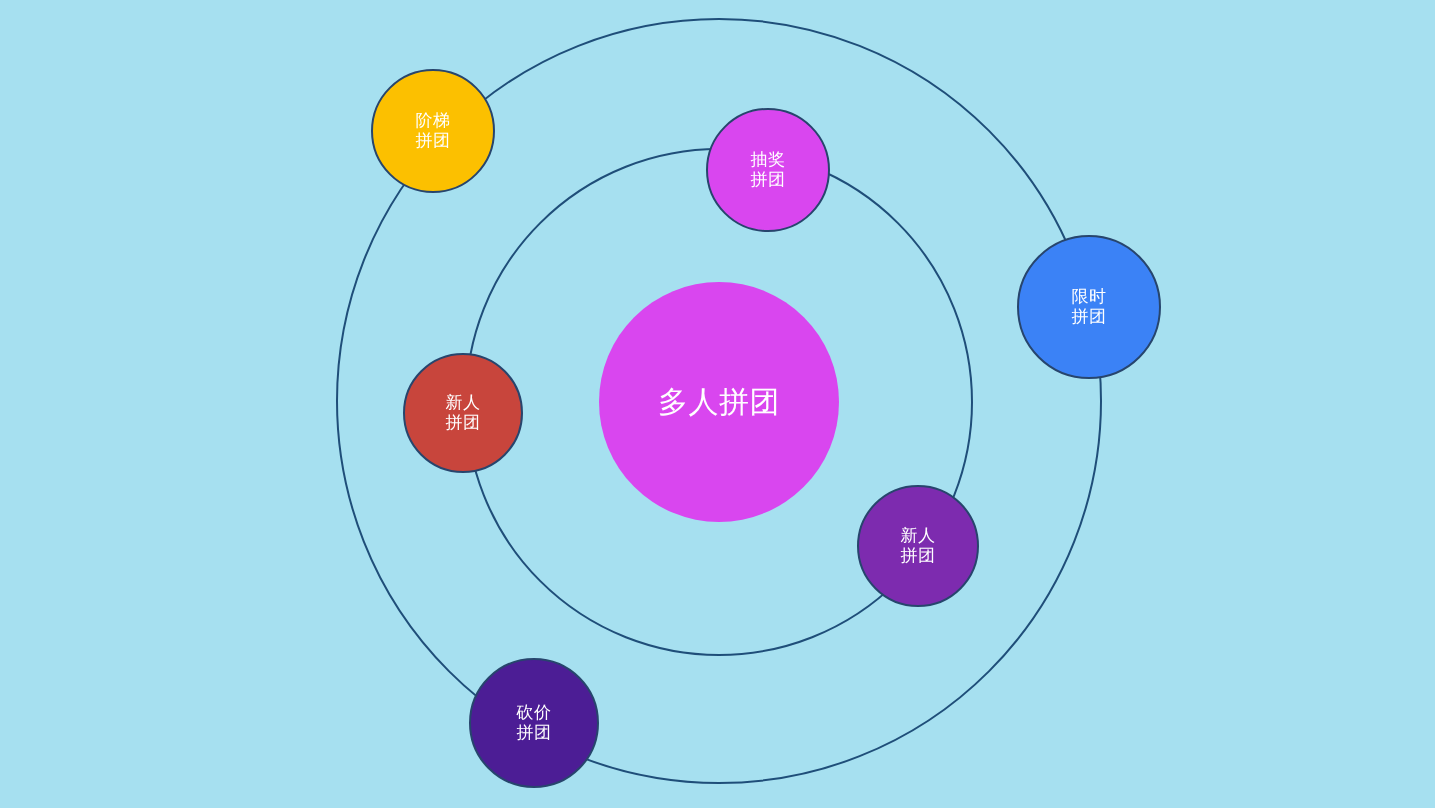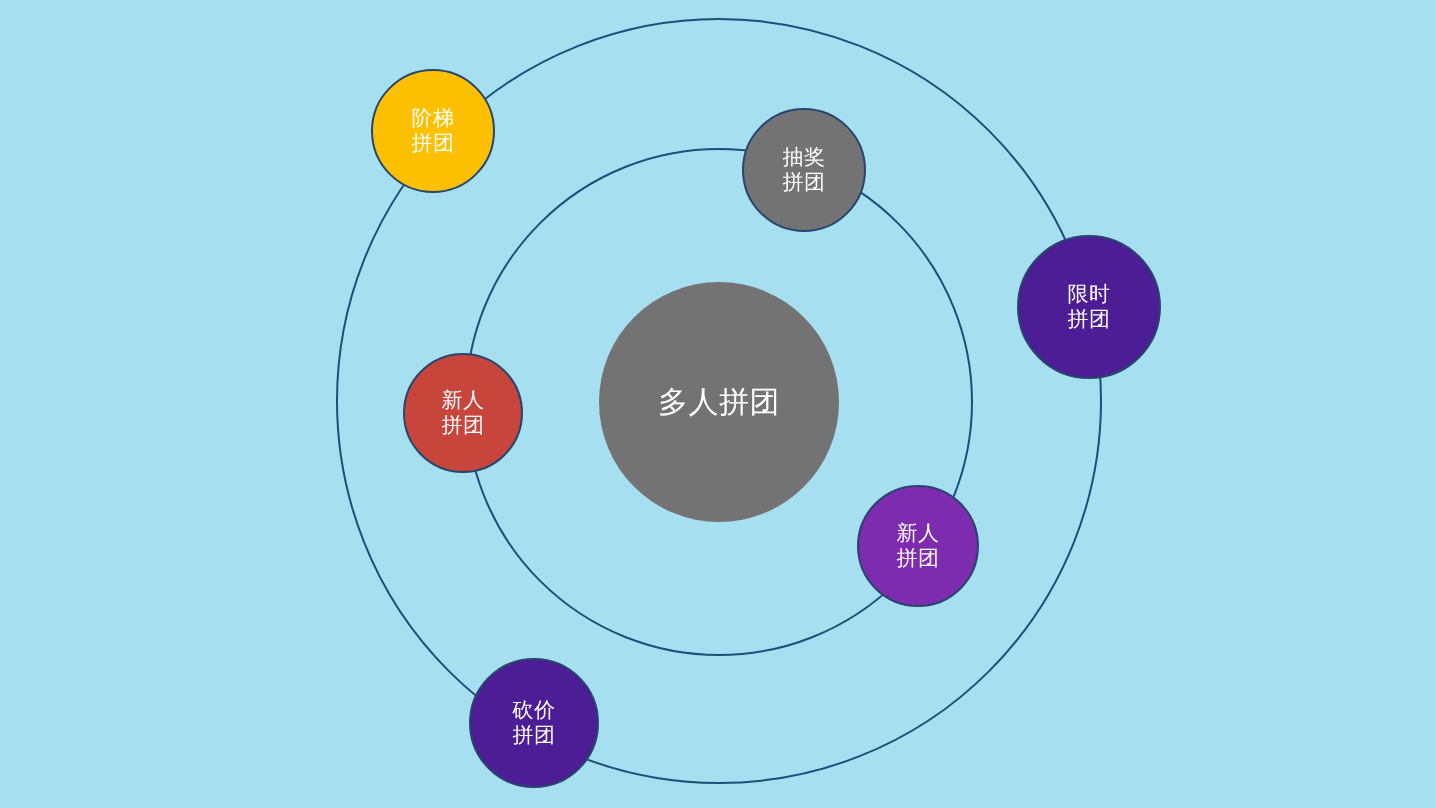--- a/index.html
+++ b/index.html
@@ -40,21 +40,21 @@
     line-height: 1.18;
     letter-spacing: 0.5px;
     -webkit-font-smoothing: antialiased;
   }
   .node-hub {
     border: none;
     font-size: 30px;
   }
   .node-sat {
     border: 2px solid #27456d;
-    font-size: 21px;
+    font-size: 17px;
   }
   .node-line {
     display: block;
     white-space: nowrap;
   }
   #watermark {
     position: absolute;
     right: 18px;
     bottom: 14px;
     font-size: 38px;
@@ -71,35 +71,35 @@
 </head>
 <body>
 
 <div id="diagram-stage" style="width: 1435px; height: 808px; background: rgb(166, 224, 240);">
 
   <svg id="orbit-svg" viewBox="0 0 1435 808" xmlns="http://www.w3.org/2000/svg">
     <circle cx="719" cy="401" r="382" fill="none" stroke="#1f4e79" stroke-width="2"></circle>
     <circle cx="719" cy="402" r="253" fill="none" stroke="#1f4e79" stroke-width="2"></circle>
   </svg>
 
-  <div class="node node-hub" style="left: 599px; top: 282px; width: 240px; height: 240px; background: #737373;">
+  <div class="node node-hub" style="left: 599px; top: 282px; width: 240px; height: 240px; background: #d946ef;">
     <span class="node-line">多人拼团</span>
   </div>
 
   <div class="node node-sat" style="left: 371px; top: 69px; width: 124px; height: 124px; background: rgb(252, 192, 0); border-color: rgb(39, 69, 109);">
     <span class="node-line">阶梯</span>
     <span class="node-line">拼团</span>
   </div>
 
-  <div class="node node-sat" style="left: 742px; top: 108px; width: 124px; height: 124px; background: #737373; border-color: rgb(39, 69, 109);">
+  <div class="node node-sat" style="left: 706px; top: 108px; width: 124px; height: 124px; background: #d946ef; border-color: rgb(39, 69, 109);">
     <span class="node-line">抽奖</span>
     <span class="node-line">拼团</span>
   </div>
 
-  <div class="node node-sat" style="left: 1017px; top: 235px; width: 144px; height: 144px; background: #4c1d95; border-color: rgb(39, 69, 109);">
+  <div class="node node-sat" style="left: 1017px; top: 235px; width: 144px; height: 144px; background: #3b82f6; border-color: rgb(39, 69, 109);">
     <span class="node-line">限时</span>
     <span class="node-line">拼团</span>
   </div>
 
   <div class="node node-sat" style="left: 403px; top: 353px; width: 120px; height: 120px; background: rgb(200, 69, 60); border-color: rgb(39, 69, 109);">
     <span class="node-line">新人</span>
     <span class="node-line">拼团</span>
   </div>
 
   <div class="node node-sat" style="left: 857px; top: 485px; width: 122px; height: 122px; background: rgb(125, 43, 175); border-color: rgb(39, 69, 109);">

